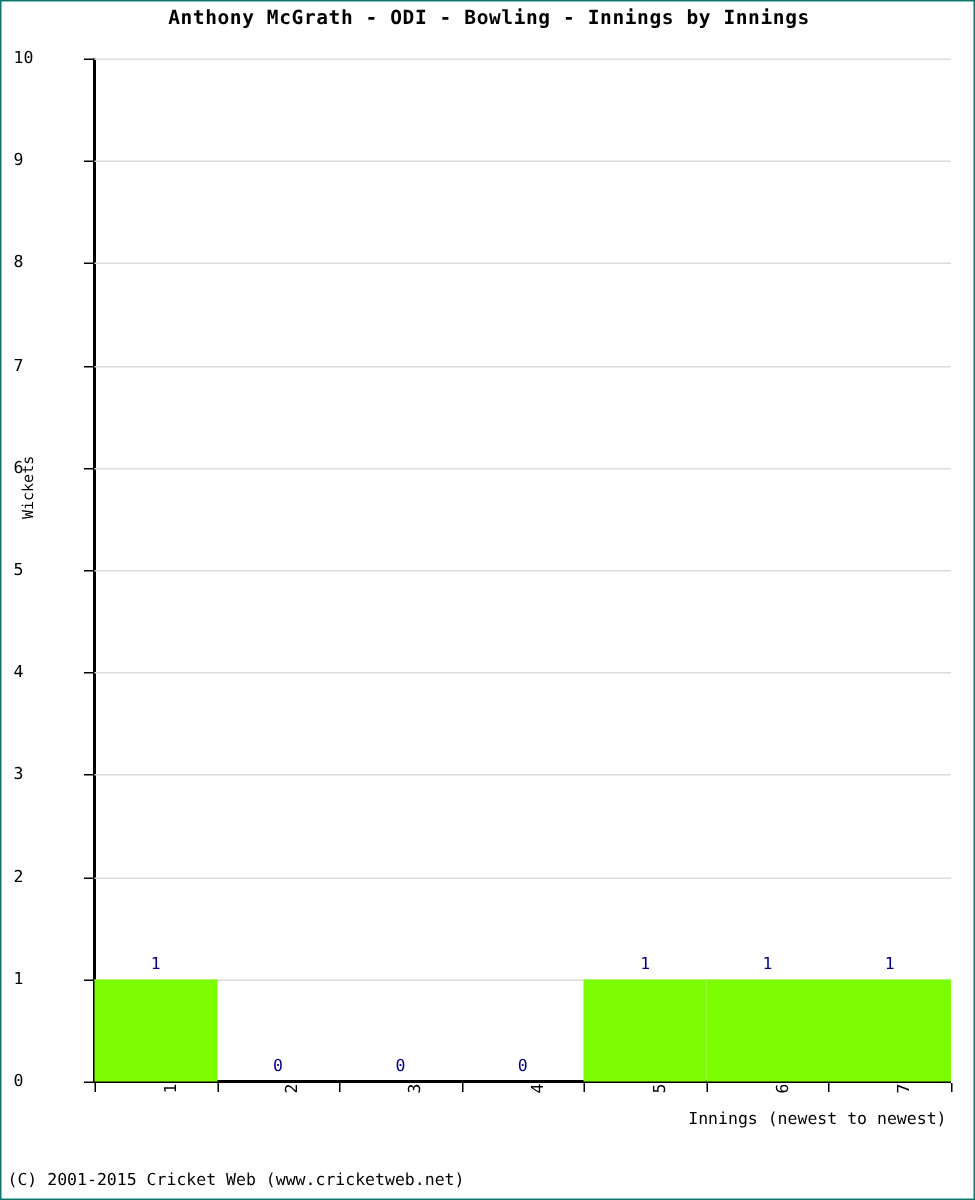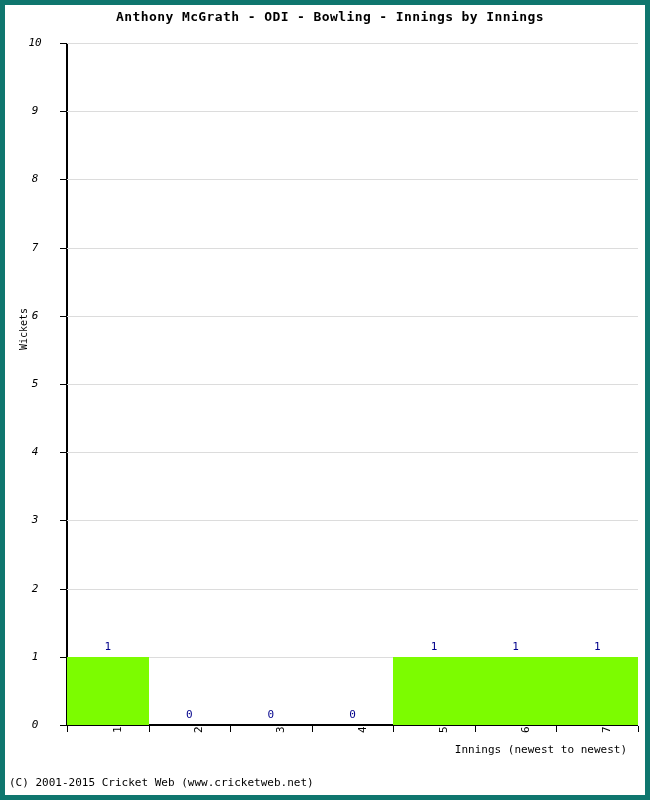--- a/index.html
+++ b/index.html
@@ -11,21 +11,21 @@
     width: 650px;
     height: 800px;
     font-family: "DejaVu Sans Mono", monospace;
     overflow: hidden;
   }
   #page {
     position: relative;
     width: 650px;
     height: 800px;
     box-sizing: border-box;
-    border: 5px solid #0f766e;
+    border: 1px solid #0f766e;
     background: #ffffff;
   }
   
   #chart-title {
     position: absolute;
     left: 0;
     top: 4px;
     width: 650px;
     text-align: center;
     font-size: 13px;
@@ -70,25 +70,24 @@
     position: absolute;
     left: 55px;
     width: 7px;
     height: 1px;
     background: #000000;
   }
   .ytick-label {
     position: absolute;
     right: 0;
     width: 44px;
-    text-align: center;
+    text-align: left;
     font-size: 11px;
     color: #000000;
     line-height: 11px;
-    font-style: italic;
   }
   .ytick-wrap {
     position: absolute;
     left: 0;
     width: 52px;
     height: 11px;
   }
   .xtick-mark {
     position: absolute;
     top: 721px;

